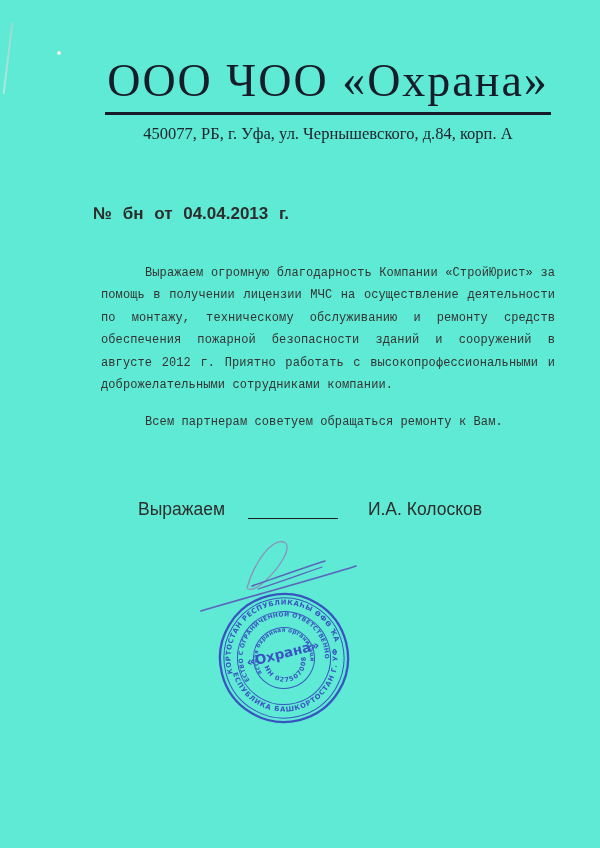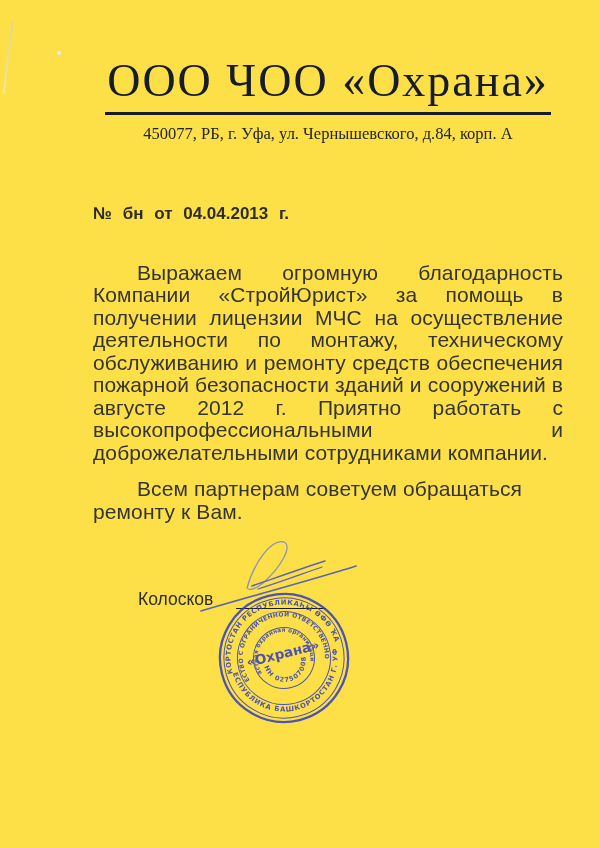--- a/index.html
+++ b/index.html
@@ -1,38 +1,38 @@
 <!DOCTYPE html>
 <html><head>
 <meta charset="utf-8">
 <style>
   html,body { margin:0; padding:0; background:#888; }
   .page {
     position:relative; width:600px; height:848px; margin:0 auto;
-    background:#fde047; overflow:hidden;
+    background:#5eead4; overflow:hidden;
     font-family:"Liberation Serif", serif; color:#1e2430;
   }
   .content { position:absolute; left:93px; top:0; width:470px; }
 
   .title-wrap { margin-top:54px; text-align:center; }
   .company-title {
     display:inline-block; font-size:46px; letter-spacing:2px;
     color:#171c2b; border-bottom:3px solid #171c2b; padding:0 2px 5px 2px;
     white-space:nowrap;
   }
   .info-block { margin-top:9px; text-align:center; font-size:16.5px; line-height:20.5px; color:#20242e; }
 
   .ref-line {
     margin-top:59px; font-family:"Liberation Sans", sans-serif;
     font-size:17px; color:#2d2d2d; word-spacing:6px;font-weight:bold;
   }
 
   .body-par {
-    margin:0; margin-top:38px; font-family:Liberation Sans, sans-serif;
-    font-size:21px; line-height:22.5px; color:#343434;
+    margin:8px; margin-top:38px; font-family:Liberation Mono, monospace;
+    font-size:12px; line-height:22.5px; color:#343434;
     text-align:justify; text-indent:44px; letter-spacing:0.1px;
   }
   .body-par2 { margin-top:14px; text-align:left; }
 
   .sig-row {
     display:flex; align-items:flex-end; margin-top:66px; padding-left:45px;
     font-family:"Liberation Sans", sans-serif; font-size:17.5px; color:#2d2d2d;
   }
   .sig-label { line-height:20px; }
   .sig-line { width:90px; height:17px; margin-left:23px; border-bottom:1.6px solid #1d1d1d; }
@@ -65,22 +65,23 @@
       <div>450077, РБ, г. Уфа, ул. Чернышевского, д.84, корп. А</div>
     </div>
 
     <div class="ref-line">№ бн от 04.04.2013 г.</div>
 
     <p class="body-par">Выражаем огромную благодарность Компании «СтройЮрист» за помощь в получении лицензии МЧС на осуществление деятельности по монтажу, техническому обслуживанию и ремонту средств обеспечения пожарной безопасности зданий и сооружений в августе 2012 г. Приятно работать с высокопрофессиональными и доброжелательными сотрудниками компании.</p>
 
     <p class="body-par body-par2">Всем партнерам советуем обращаться ремонту к Вам.</p>
 
     <div class="sig-row">
-      <span class="sig-label">Колосков</span>
+      <span class="sig-label">Выражаем</span>
       <span class="sig-line"></span>
+      <span class="sig-name">И.А. Колосков</span>
     </div>
 
   </div>
 
   <svg class="overlay" width="600" height="848" viewBox="0 0 600 848">
 
     <g fill="none" stroke-linecap="round">
       <path d="M 201,611 C 252,596 322,577 356,566" stroke="#5c64bd" stroke-width="1.7"></path>
       <path d="M 247,588 C 255,560 272,539 284,542 C 293,546 281,567 263,583 C 257,588 251,590 248,589" stroke="#8d93b8" stroke-width="1.3"></path>
       <path d="M 252,586 C 278,577 306,567 325,561" stroke="#5c64bd" stroke-width="1.5"></path>

